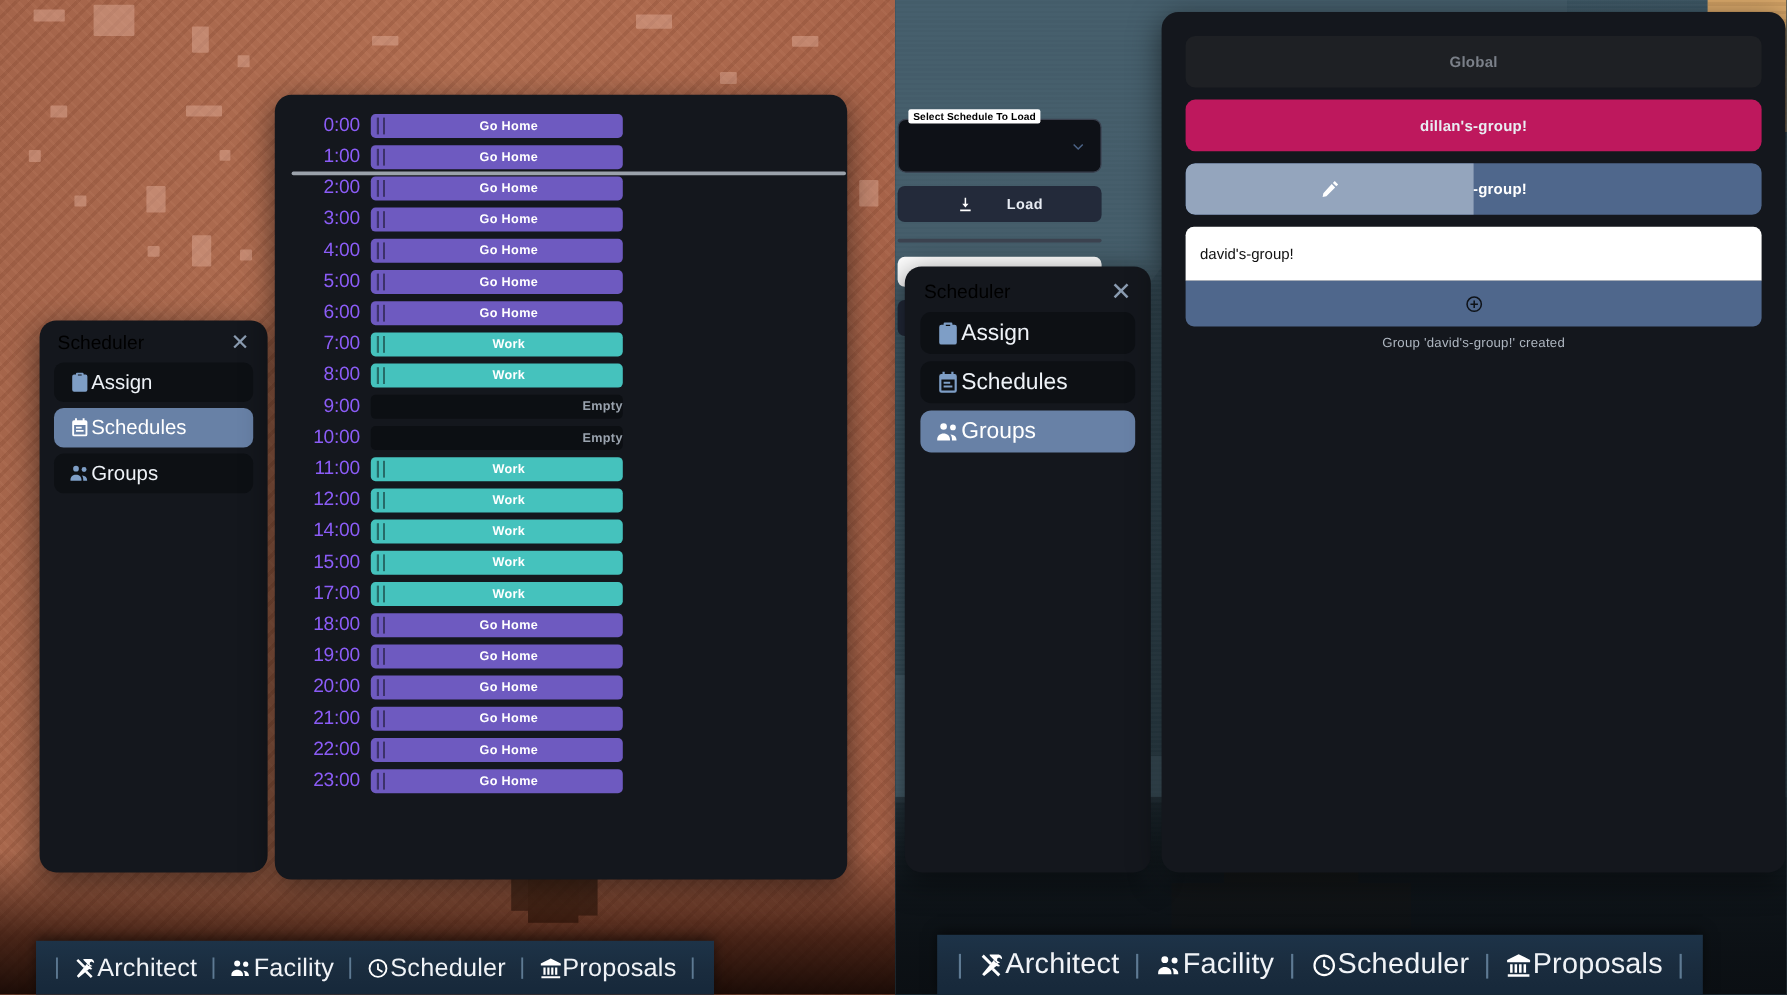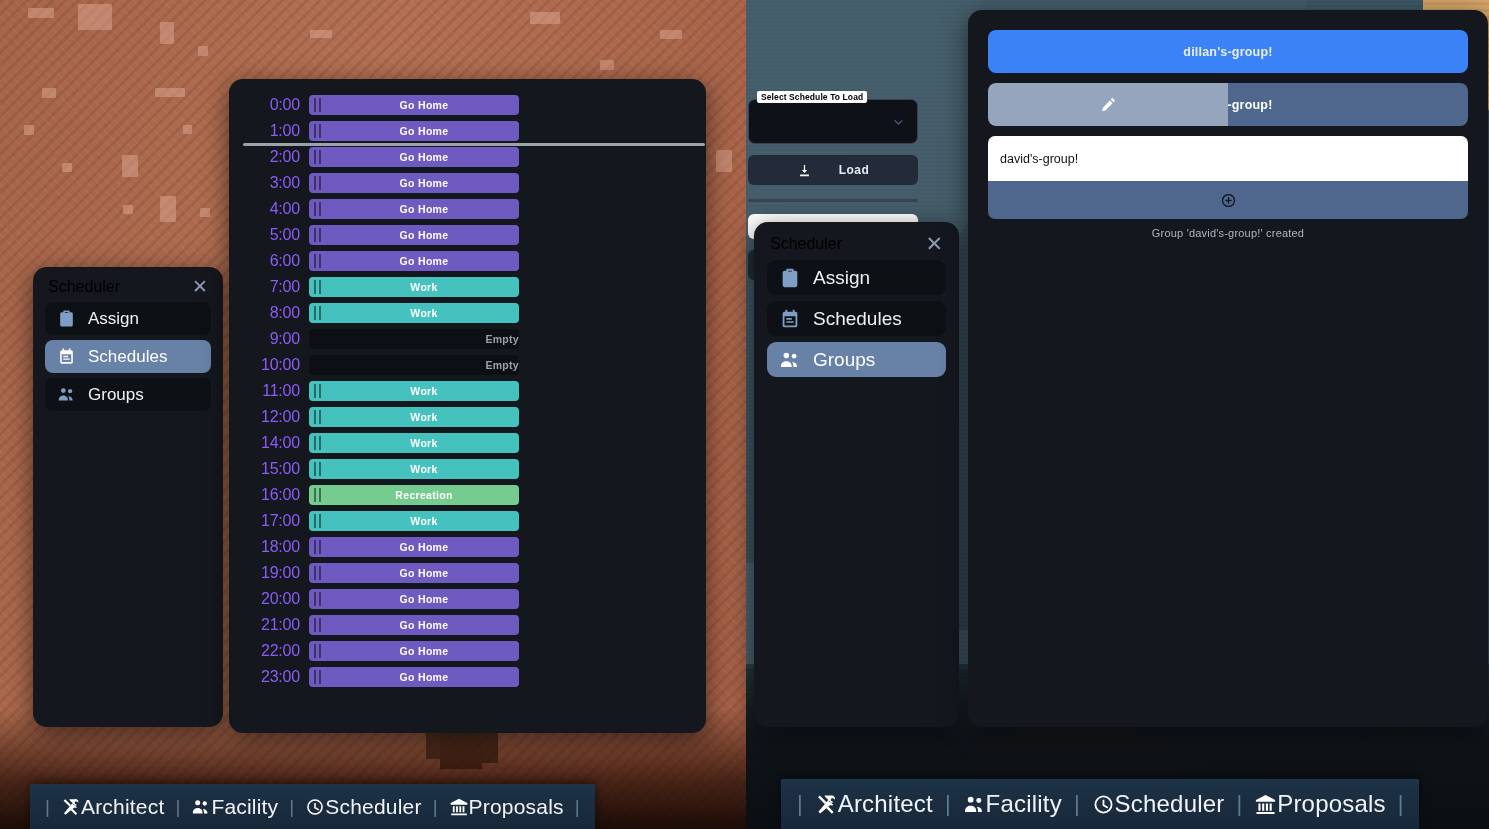--- a/index.html
+++ b/index.html
@@ -86,21 +86,21 @@
   .menu-left { left: 33px; top: 267px; width: 190px; height: 460px; padding: 10px 12px; }
   .menu-head {
     display: flex; align-items: center; justify-content: space-between;
     margin-bottom: 6px; padding: 0 3px;
   }
   .close-x {
     color: #8a9bb0; font-size: 19px; line-height: 1; font-weight: 300; cursor: pointer;
     font-family: "Liberation Sans", sans-serif;
   }
   .menu-item {
-    display: flex; align-items: center; gap: 12px;
+    display: flex; align-items: center; 
     height: 33px; padding: 0 12px; margin-bottom: 5px;
     border-radius: 8px; background: #0d1014; cursor: pointer;
   }
   .menu-item.selected { background: #6881a6; }
   .menu-item .mi-label { color: #eef2f7; font-size: 17px; }
   .menu-item.selected .mi-label { color: #fff; }
   .mi-icon { width: 19px; height: 19px; flex: 0 0 19px; display: block; }
   .mi-icon svg { width: 100%; height: 100%; display: block; fill: #7e9ec6; }
   .menu-item.selected .mi-icon svg { fill: #ffffff; }
 
@@ -165,21 +165,21 @@
   .io-icon svg { width: 100%; height: 100%; display: block; fill: #ffffff; }
   .io-sep { margin: 14px 0 12px; height: 3px; background: #3c4350; border-radius: 2px; }
   .io-input {
     height: 25px; border-radius: 6px; background: #ffffff; border: none; width: 100%;
     font-size: 12px; padding: 0 8px; color: #111; font-family: "Liberation Sans", sans-serif;
   }
 
   
   .groups-panel { left: 968px; top: 10px; width: 520px; height: 717px; padding: 20px; }
   .group-item {
-    height: 43px; border-radius: 8px; background: #3b82f6; margin-bottom: 10px;
+    height: 43px; border-radius: 8px; background: #be185d; margin-bottom: 10px;
     display: flex; align-items: center; justify-content: center; position: relative;
     cursor: pointer; overflow: hidden;
   }
   .group-item.dim { background: #1e2024; }
   .group-item.dim .g-label { color: #7b8089; }
   .group-item.selected { background: #4d6casdf; }
   .group-item.selected { background: #4f6versuch; }
   .group-item.selected { background: #4f678c; }
   .g-label { color: #e9edf2; font-size: 12.5px; font-weight: bold; letter-spacing: .2px; z-index: 2; }
   .group-item.selected .g-label { color: #ffffff; }
@@ -395,27 +395,20 @@
           </div>
         </div>
         <div class="sched-row">
           <span class="sched-time">15:00</span>
           <div class="sched-bar" style="background: rgb(69, 194, 189);">
             <span class="handle"></span>
             <span class="blabel">Work</span>
           </div>
         </div>
         <div class="sched-row">
-          <span class="sched-time">16:00</span>
-          <div class="sched-bar" style="background: rgb(118, 204, 142);">
-            <span class="handle"></span>
-            <span class="blabel">Recreation</span>
-          </div>
-        </div>
-        <div class="sched-row">
           <span class="sched-time">17:00</span>
           <div class="sched-bar" style="background: rgb(69, 194, 189);">
             <span class="handle"></span>
             <span class="blabel">Work</span>
           </div>
         </div>
         <div class="sched-row">
           <span class="sched-time">18:00</span>
           <div class="sched-bar" style="background: rgb(110, 90, 192);">
             <span class="handle"></span>
@@ -522,20 +515,23 @@
             <circle cx="8" cy="7" r="3"></circle>
             <circle cx="16.5" cy="7.8" r="2.6"></circle>
             <path d="M2.2 18.5c0-3.1 2.6-5.2 5.8-5.2s5.8 2.1 5.8 5.2v1.2H2.2v-1.2zm12.3-4.2c2.9.15 5.2 2.1 5.2 4.7v.7h-4.1v-1.2c0-1.7-.5-3.1-1.4-4.2z"></path>
           </svg>
       </span>
       <span class="mi-label">Groups</span>
     </div>
   </div>
 
   <div class="panel groups-panel">
+    <div class="group-item dim">
+      <span class="g-label">Global</span>
+    </div>
     <div class="group-item">
       <span class="g-label">dillan's-group!</span>
     </div>
     <div class="group-item selected">
       <span class="edit-overlay">
         <svg viewBox="0 0 24 24">
             <path d="M16.8 3.6l3.6 3.6-2 2-3.6-3.6 2-2zM13.6 6.8l3.6 3.6L8 19.6 4 20.4l.8-4L13.6 6.8z"></path>
           </svg>
       </span>
       <span class="g-label">david's-group!</span>

